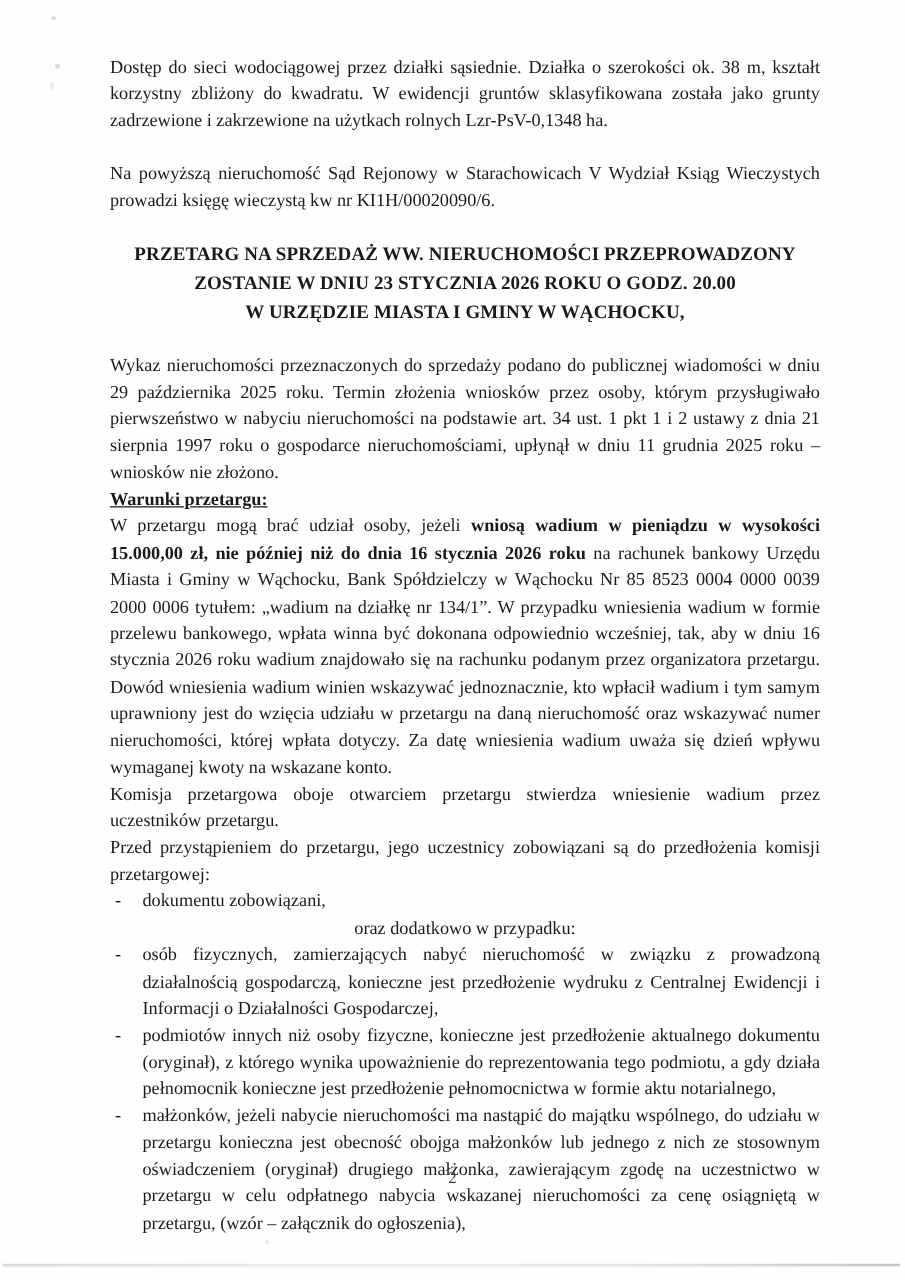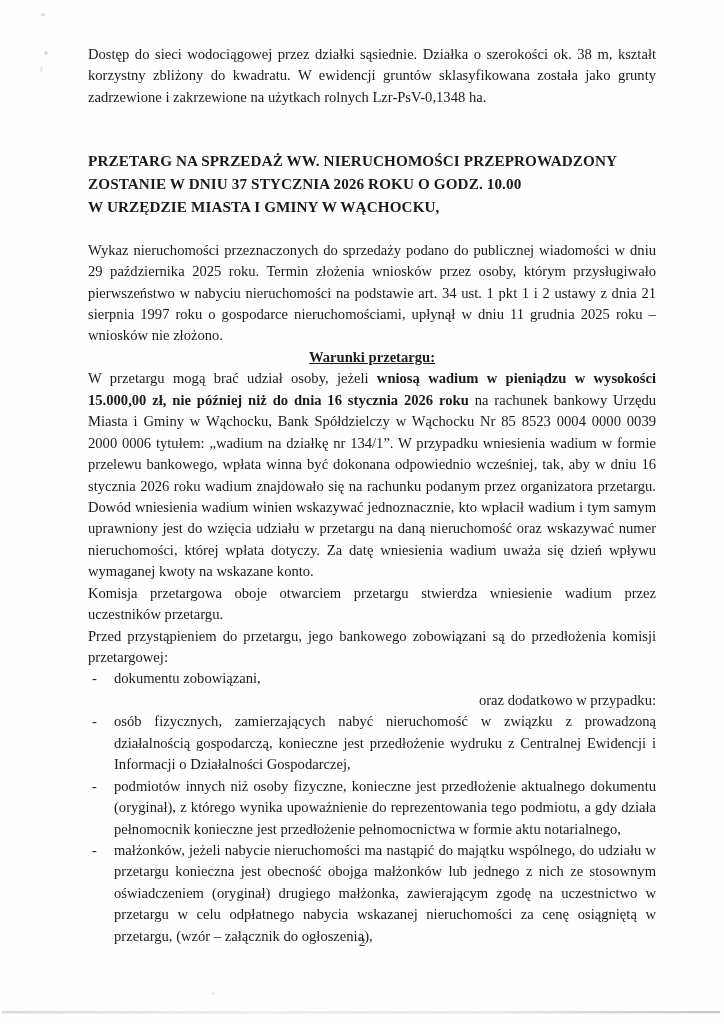--- a/index.html
+++ b/index.html
@@ -64,52 +64,53 @@
     line-height: 1.47;
     text-align: justify;
     text-justify: inter-word;
   }
 
   p { margin: 0; }
   .p-body { margin-bottom: 0; }
   .gap { height: 21px; }
 
   .heading {
+    text-align: center;
     font-weight: bold;
     font-size: 15.2px;
     line-height: 1.5;
     letter-spacing: .1px;
     margin: 0;
   }
   .heading .hl { display: block; }
 
   .section-title {
     font-weight: bold;
     text-decoration: underline;
-    text-align: center;
+    text-align: left;
   }
 
   b, .bold { font-weight: bold; }
 
   ul.dash-list {
     list-style: none;
     margin: 0;
     padding: 0;
   }
   ul.dash-list > li {
     position: relative;
     padding-left: 26px;
     text-align: justify;
   }
   ul.dash-list > li .dash {
     position: absolute;
     left: 4px;
     top: 0;
   }
-  .plain-line { text-align: right; }
+  .plain-line { text-align: center; }
 
   .page-number {
     position: absolute;
     left: 0;
     right: 0;
     top: 934px;
     text-align: center;
     font-size: 13.5px;
     color: #3a3a3a;
   }
@@ -125,41 +126,42 @@
   <span class="speckle s4"></span>
   <span class="speckle s5"></span>
   <span class="speckle s6"></span>
 
   <div class="content">
 
     <p class="p-body">Dostęp do sieci wodociągowej przez działki sąsiednie. Działka o szerokości ok. 38 m, kształt korzystny zbliżony do kwadratu. W ewidencji gruntów sklasyfikowana została jako grunty zadrzewione i zakrzewione na użytkach rolnych Lzr-PsV-0,1348 ha.</p>
 
     <div class="gap"></div>
 
+    <p class="p-body">Na powyższą nieruchomość Sąd Rejonowy w Starachowicach V Wydział Ksiąg Wieczystych prowadzi księgę wieczystą kw nr KI1H/00020090/6.</p>
 
     <div class="gap"></div>
 
     <div class="heading">
       <span class="hl">PRZETARG NA SPRZEDAŻ WW. NIERUCHOMOŚCI PRZEPROWADZONY</span>
-      <span class="hl">ZOSTANIE W DNIU 37 STYCZNIA 2026 ROKU O GODZ. 10.00</span>
+      <span class="hl">ZOSTANIE W DNIU 23 STYCZNIA 2026 ROKU O GODZ. 20.00</span>
       <span class="hl">W URZĘDZIE MIASTA I GMINY W WĄCHOCKU,</span>
     </div>
 
     <div class="gap"></div>
 
     <p class="p-body">Wykaz nieruchomości przeznaczonych do sprzedaży podano do publicznej wiadomości w dniu 29 października 2025 roku. Termin złożenia wniosków przez osoby, którym przysługiwało pierwszeństwo w nabyciu nieruchomości na podstawie art. 34 ust. 1 pkt 1 i 2 ustawy z dnia 21 sierpnia 1997 roku o gospodarce nieruchomościami, upłynął w dniu 11 grudnia 2025 roku – wniosków nie złożono.</p>
 
     <p class="section-title">Warunki przetargu:</p>
 
     <p class="p-body"><span>W przetargu mogą brać udział osoby, jeżeli </span><b>wniosą wadium w pieniądzu w wysokości 15.000,00 zł, nie później niż do dnia 16 stycznia 2026 roku</b><span> na rachunek bankowy Urzędu Miasta i Gminy w Wąchocku, Bank Spółdzielczy w Wąchocku Nr 85 8523 0004 0000 0039 2000 0006 tytułem: „wadium na działkę nr 134/1”. W przypadku wniesienia wadium w formie przelewu bankowego, wpłata winna być dokonana odpowiednio wcześniej, tak, aby w dniu 16 stycznia 2026 roku wadium znajdowało się na rachunku podanym przez organizatora przetargu. Dowód wniesienia wadium winien wskazywać jednoznacznie, kto wpłacił wadium i tym samym uprawniony jest do wzięcia udziału w przetargu na daną nieruchomość oraz wskazywać numer nieruchomości, której wpłata dotyczy. Za datę wniesienia wadium uważa się dzień wpływu wymaganej kwoty na wskazane konto.</span></p>
 
 
     <p class="p-body">Komisja przetargowa oboje otwarciem przetargu stwierdza wniesienie wadium przez uczestników przetargu.</p>
 
-    <p class="p-body">Przed przystąpieniem do przetargu, jego bankowego zobowiązani są do przedłożenia komisji przetargowej:</p>
+    <p class="p-body">Przed przystąpieniem do przetargu, jego uczestnicy zobowiązani są do przedłożenia komisji przetargowej:</p>
 
     <ul class="dash-list">
       <li><span class="dash">-</span><span>dokumentu zobowiązani,</span></li>
     </ul>
 
     <p class="plain-line">oraz dodatkowo w przypadku:</p>
 
     <ul class="dash-list">
       <li><span class="dash">-</span><span>osób fizycznych, zamierzających nabyć nieruchomość w związku z prowadzoną działalnością gospodarczą, konieczne jest przedłożenie wydruku z Centralnej Ewidencji i Informacji o Działalności Gospodarczej,</span></li>
       <li><span class="dash">-</span><span>podmiotów innych niż osoby fizyczne, konieczne jest przedłożenie aktualnego dokumentu (oryginał), z którego wynika upoważnienie do reprezentowania tego podmiotu, a gdy działa pełnomocnik konieczne jest przedłożenie pełnomocnictwa w formie aktu notarialnego,</span></li>

